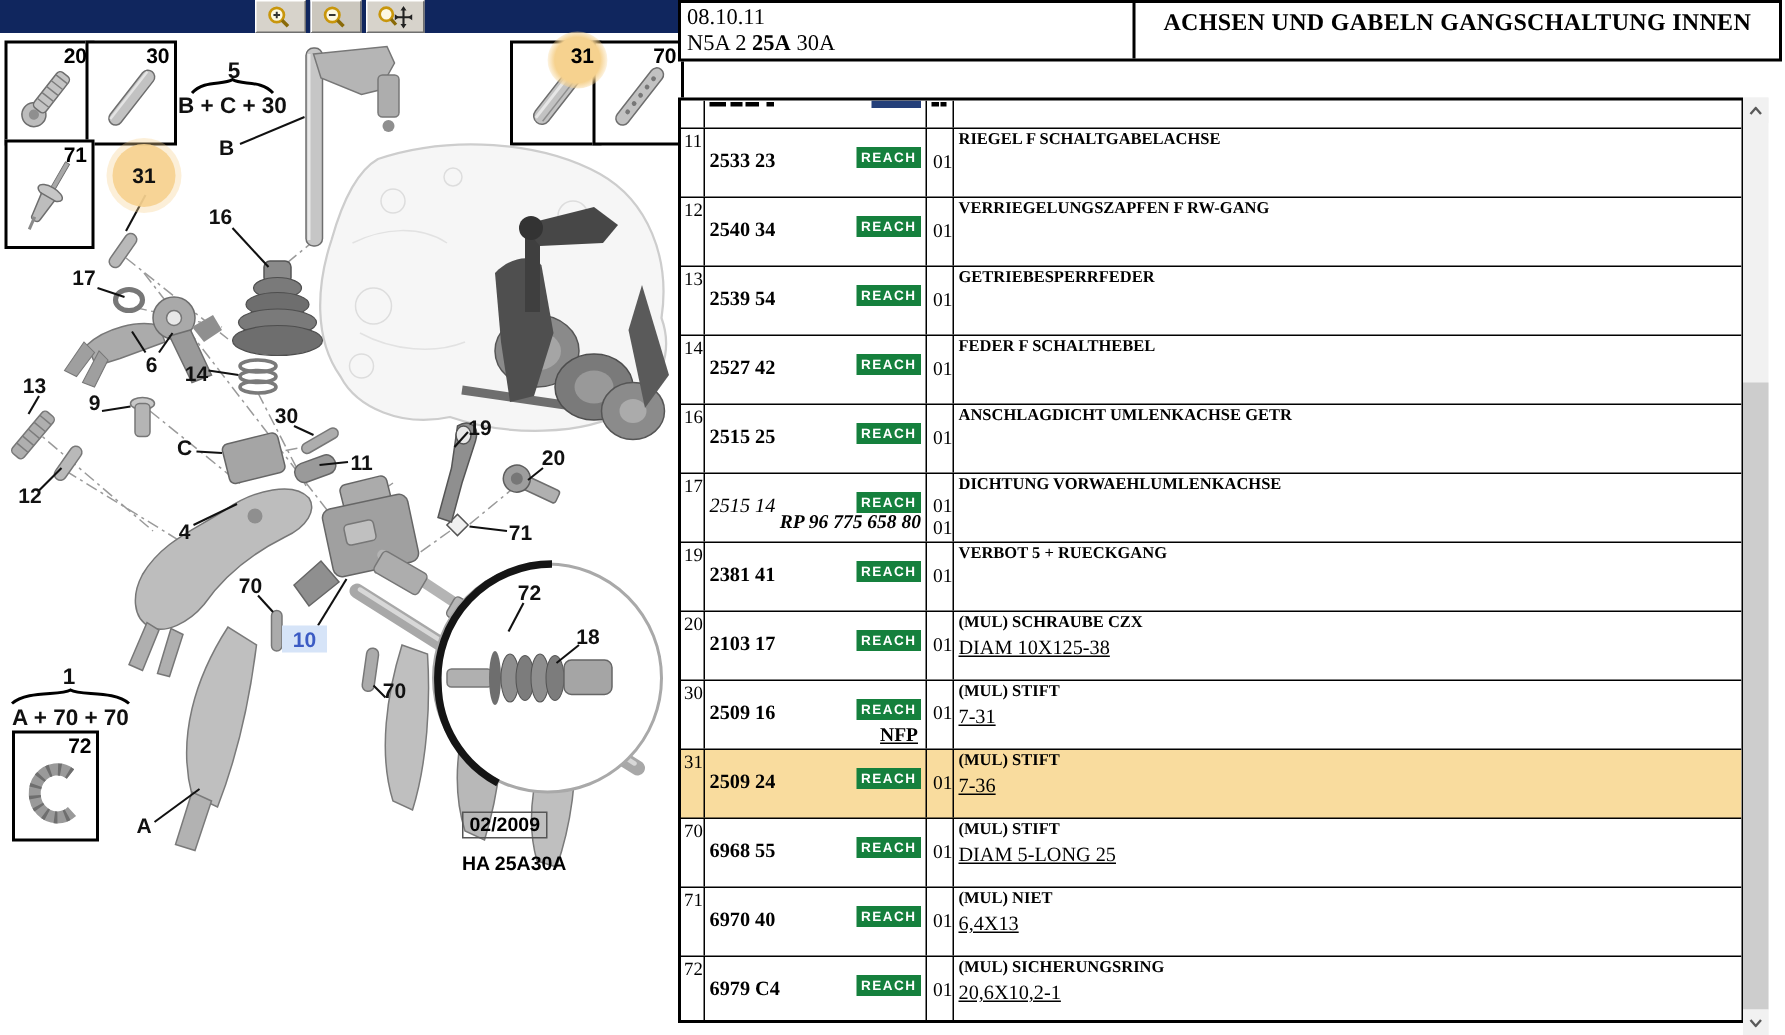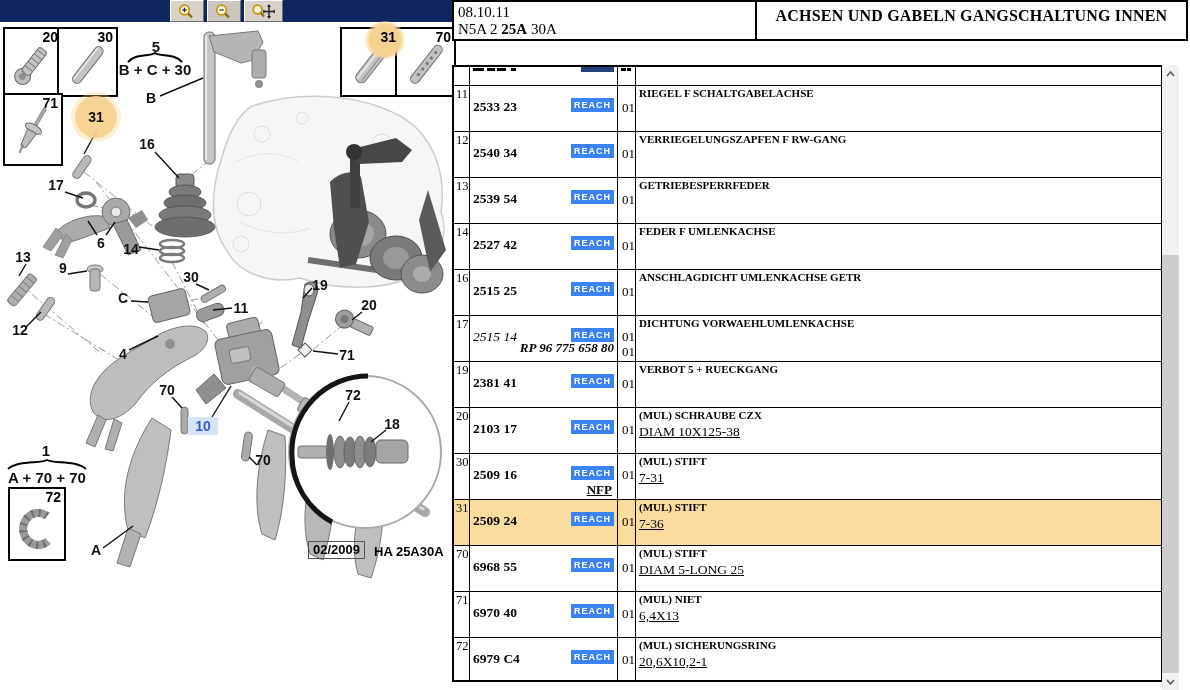--- a/index.html
+++ b/index.html
@@ -14,22 +14,22 @@
   .tbtn.mid{background:#CBC7BE;}
 
   .ibox{position:absolute;border:2px solid #000;background:#fff;}
   .ibox .blabel{position:absolute;right:3px;top:0;font:bold 14px "Liberation Sans",sans-serif;z-index:2;}
   .ibox svg{position:absolute;left:0;top:0;}
   .hotspot{position:absolute;width:40px;height:38px;border-radius:50%;z-index:1;
            background:radial-gradient(circle,#F6D28F 0%,#F6D28F 55%,rgba(246,210,143,0) 78%);}
 
   .diagram-svg{position:absolute;left:0;top:22px;}
 
-  .diag-footer{position:absolute;left:308px;top:541px;display:flex;align-items:flex-end;gap:9px;
-               font:bold 13px "Liberation Sans",sans-serif;}
+  .diag-footer{position:absolute;left:308px;top:541px;display:flex;align-items:flex-start;gap:9px;
+               font:bold 13px "Liberation Sans",sans-serif;flex-direction:column;}
   .diag-footer .datebox{border:1px solid #555;padding:0 4px;line-height:16px;}
 
   
   .hdr{position:absolute;left:452px;top:0;width:736px;height:41px;border:2px solid #000;
        box-sizing:border-box;display:flex;background:#fff;}
   .hdr-left{width:303px;border-right:2px solid #000;box-sizing:border-box;padding:2px 4px;
             font:15px "Liberation Serif",serif;line-height:17px;}
   .hdr-right{flex:1;text-align:center;padding-top:5px;
              font:bold 16px "Liberation Serif",serif;letter-spacing:.2px;}
 
@@ -41,21 +41,21 @@
   .row.partial{height:19px;}
   .row.hl{background:#F9DC9E;}
   .c-pos,.c-part,.c-qty,.c-desc{position:absolute;top:0;bottom:0;}
   .c-pos{left:0;width:15px;border-right:1px solid #000;}
   .c-part{left:16px;width:147px;border-right:1px solid #000;}
   .c-qty{left:164px;width:17px;border-right:1px solid #000;}
   .c-desc{left:182px;right:0;}
   .pos{position:absolute;left:2px;top:1px;font-size:12.5px;}
   .part{position:absolute;left:3px;top:13px;font-weight:bold;font-size:13.5px;white-space:nowrap;}
   .row.italic-part .part{font-weight:normal;font-style:italic;}
-  .badge{position:absolute;right:3px;top:12px;background:#3b82f6;color:#fff;
+  .badge{position:absolute;right:3px;top:12px;background:#15803d;color:#fff;
          font:bold 9px "Liberation Sans",sans-serif;letter-spacing:1px;padding:2px 3px;cursor:pointer;}
   .rp{position:absolute;right:3px;top:24px;font:bold italic 13px "Liberation Serif",serif;white-space:nowrap;}
   .nfp{position:absolute;right:5px;top:28px;font:bold 13px "Liberation Serif",serif;text-decoration:underline;}
   .qty{position:absolute;left:0;right:0;top:14px;text-align:right;font-size:13px;}
   .qty.q1{top:13px;}
   .qty.q2{top:28px;}
   .d1{position:absolute;left:3px;top:1px;font-weight:bold;font-size:11px;white-space:nowrap;}
   .d2{position:absolute;left:3px;top:16px;font-size:13.5px;white-space:nowrap;text-decoration:underline;}
   .sl{position:absolute;top:1px;height:3px;background:#000;}
   .slb{position:absolute;top:0;height:5px;width:33px;right:3px;background:#25407A;}
@@ -450,21 +450,21 @@
         <span class="pos">14</span>
       </div>
     <div class="c-part">
         <span class="part">2527 42</span>
         <span class="badge">REACH</span>
       </div>
     <div class="c-qty">
         <span class="qty">01</span>
       </div>
     <div class="c-desc">
-        <div class="d1">FEDER F UMLENKACHSE</div>
+        <div class="d1">FEDER F SCHALTHEBEL</div>
         <div class="d2"></div>
       </div>
   </div>
 
   <div class="row">
     <div class="c-pos">
         <span class="pos">16</span>
       </div>
     <div class="c-part">
         <span class="part">2515 25</span>

